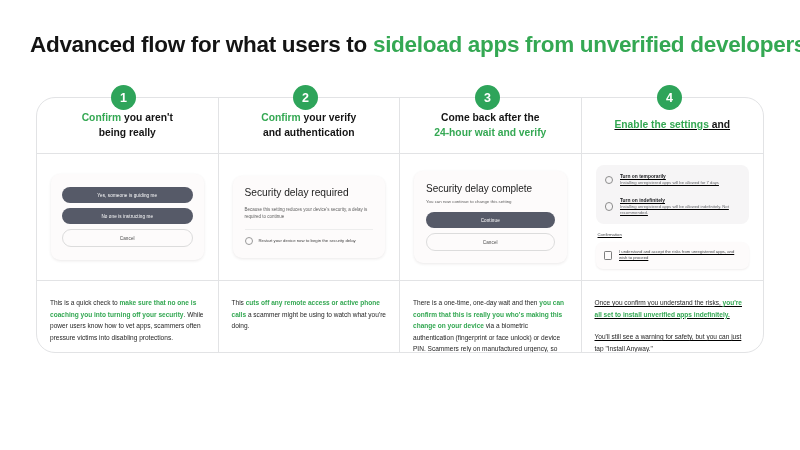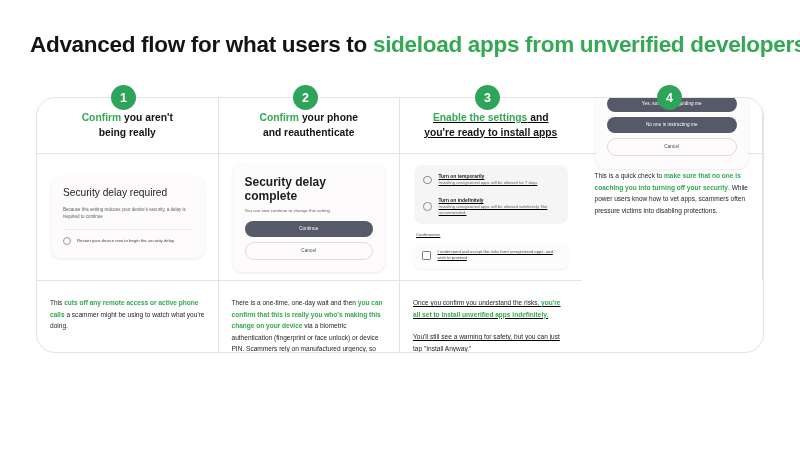--- a/index.html
+++ b/index.html
@@ -68,21 +68,21 @@
   .c2 .h{font-size:10.2px;line-height:12.6px;color:#1d1d1d;font-weight:400;margin-bottom:7px;}
   .c2 .sub{font-size:4.5px;line-height:7px;color:#5e5e5e;margin-bottom:9px;}
   .optrow{
     display:flex;align-items:center;gap:6px;border-top:.7px solid #ededed;padding-top:7px;
   }
   .radio{width:6px;height:6px;border-radius:50%;border:.8px solid #9a9a9a;flex:0 0 auto;}
   .optrow .t{font-size:4.3px;line-height:6.4px;color:#3f3f3f;}
 
   
   .c3{padding:12px 12px 12px 12px;}
-  .c3 .h{font-size:12px;color:#1d1d1d;font-weight:700;margin-bottom:5px;}
+  .c3 .h{font-size:10px;color:#1d1d1d;font-weight:400;margin-bottom:5px;}
   .c3 .sub{font-size:4.4px;color:#5e5e5e;margin-bottom:8px;}
 
   
   .c4{padding:0;background:transparent;box-shadow:none;max-width:168px;}
   .optcard{background:#f6f5f6;border-radius:8px;padding:8px 9px;}
   .opt4{display:flex;align-items:center;gap:7px;}
   .opt4 + .opt4{margin-top:10px;}
   .radio4{width:6.5px;height:6.5px;border-radius:50%;border:.8px solid #8d8d8d;flex:0 0 auto;}
   .opt4 .ttl{font-size:4.9px;font-weight:700;color:#202124;line-height:7px;}
   .opt4 .dsc{font-size:4.2px;color:#63656a;line-height:6.2px;}
@@ -114,28 +114,33 @@
   <div class="grid">
 
     <div class="cell hdr">
       <div class="hdr-text">
         <span class="accent">Confirm</span><span> you aren't</span><br>
         <span>being really</span>
       </div>
     </div>
     <div class="cell hdr">
       <div class="hdr-text">
-        <span class="accent">Confirm</span><span> your phone</span><br>
-        <span>and reauthenticate</span>
+        <span class="accent">Confirm</span><span> your verify</span><br>
+        <span>and authentication</span>
+      </div>
+    </div>
+    <div class="cell hdr">
+      <div class="hdr-text">
+        <span>Come back after the</span><br>
+        <span class="accent">24-hour wait and verify</span>
       </div>
     </div>
     <div class="cell hdr lastcol">
       <div class="hdr-text">
         <span class="accent">Enable the settings</span><span> and</span><br>
-        <span>you're ready to install apps</span>
       </div>
     </div>
 
     <div class="cell mock">
       <div class="card c1">
         <div class="pill">Yes, someone is guiding me</div>
         <div class="pill">No one is instructing me</div>
         <div class="pill ghost">Cancel</div>
       </div>
     </div>

